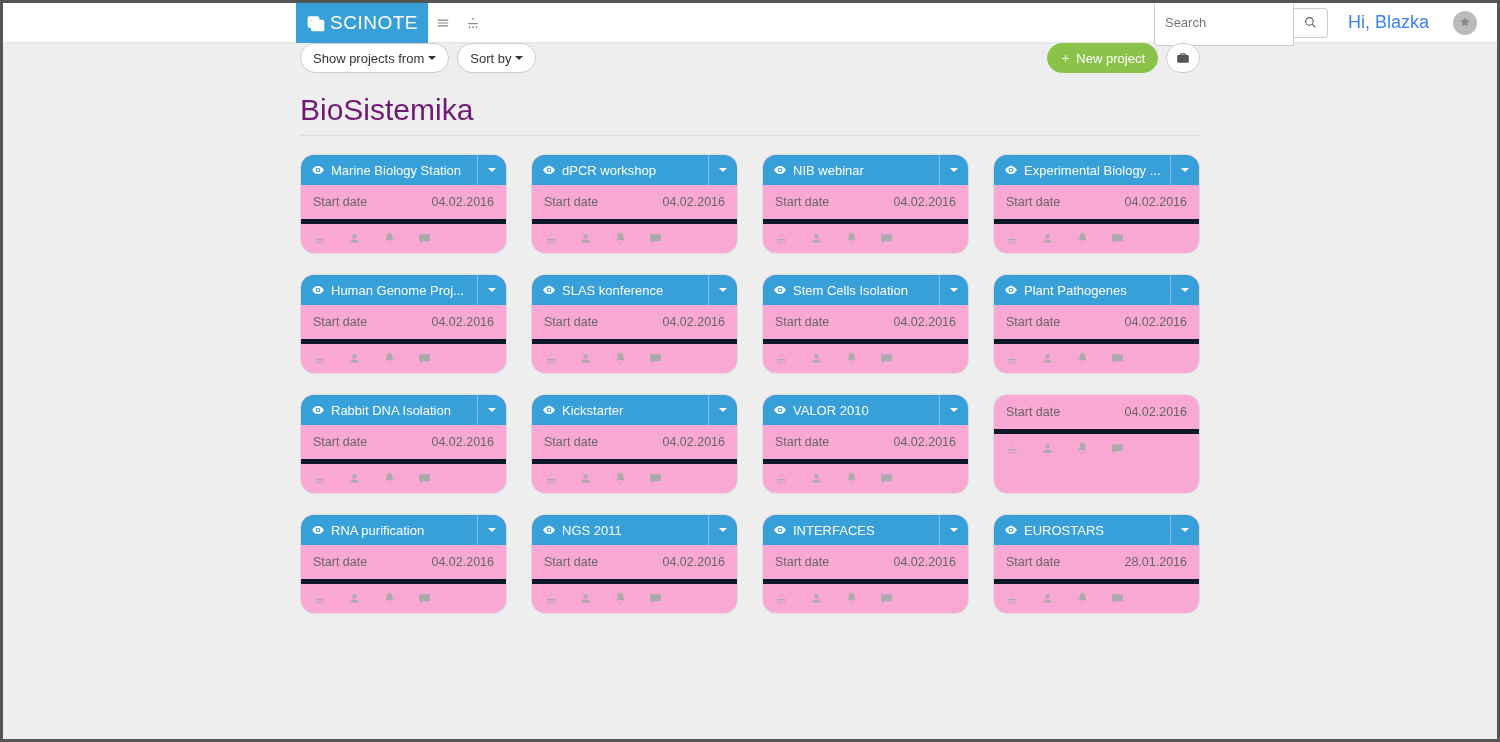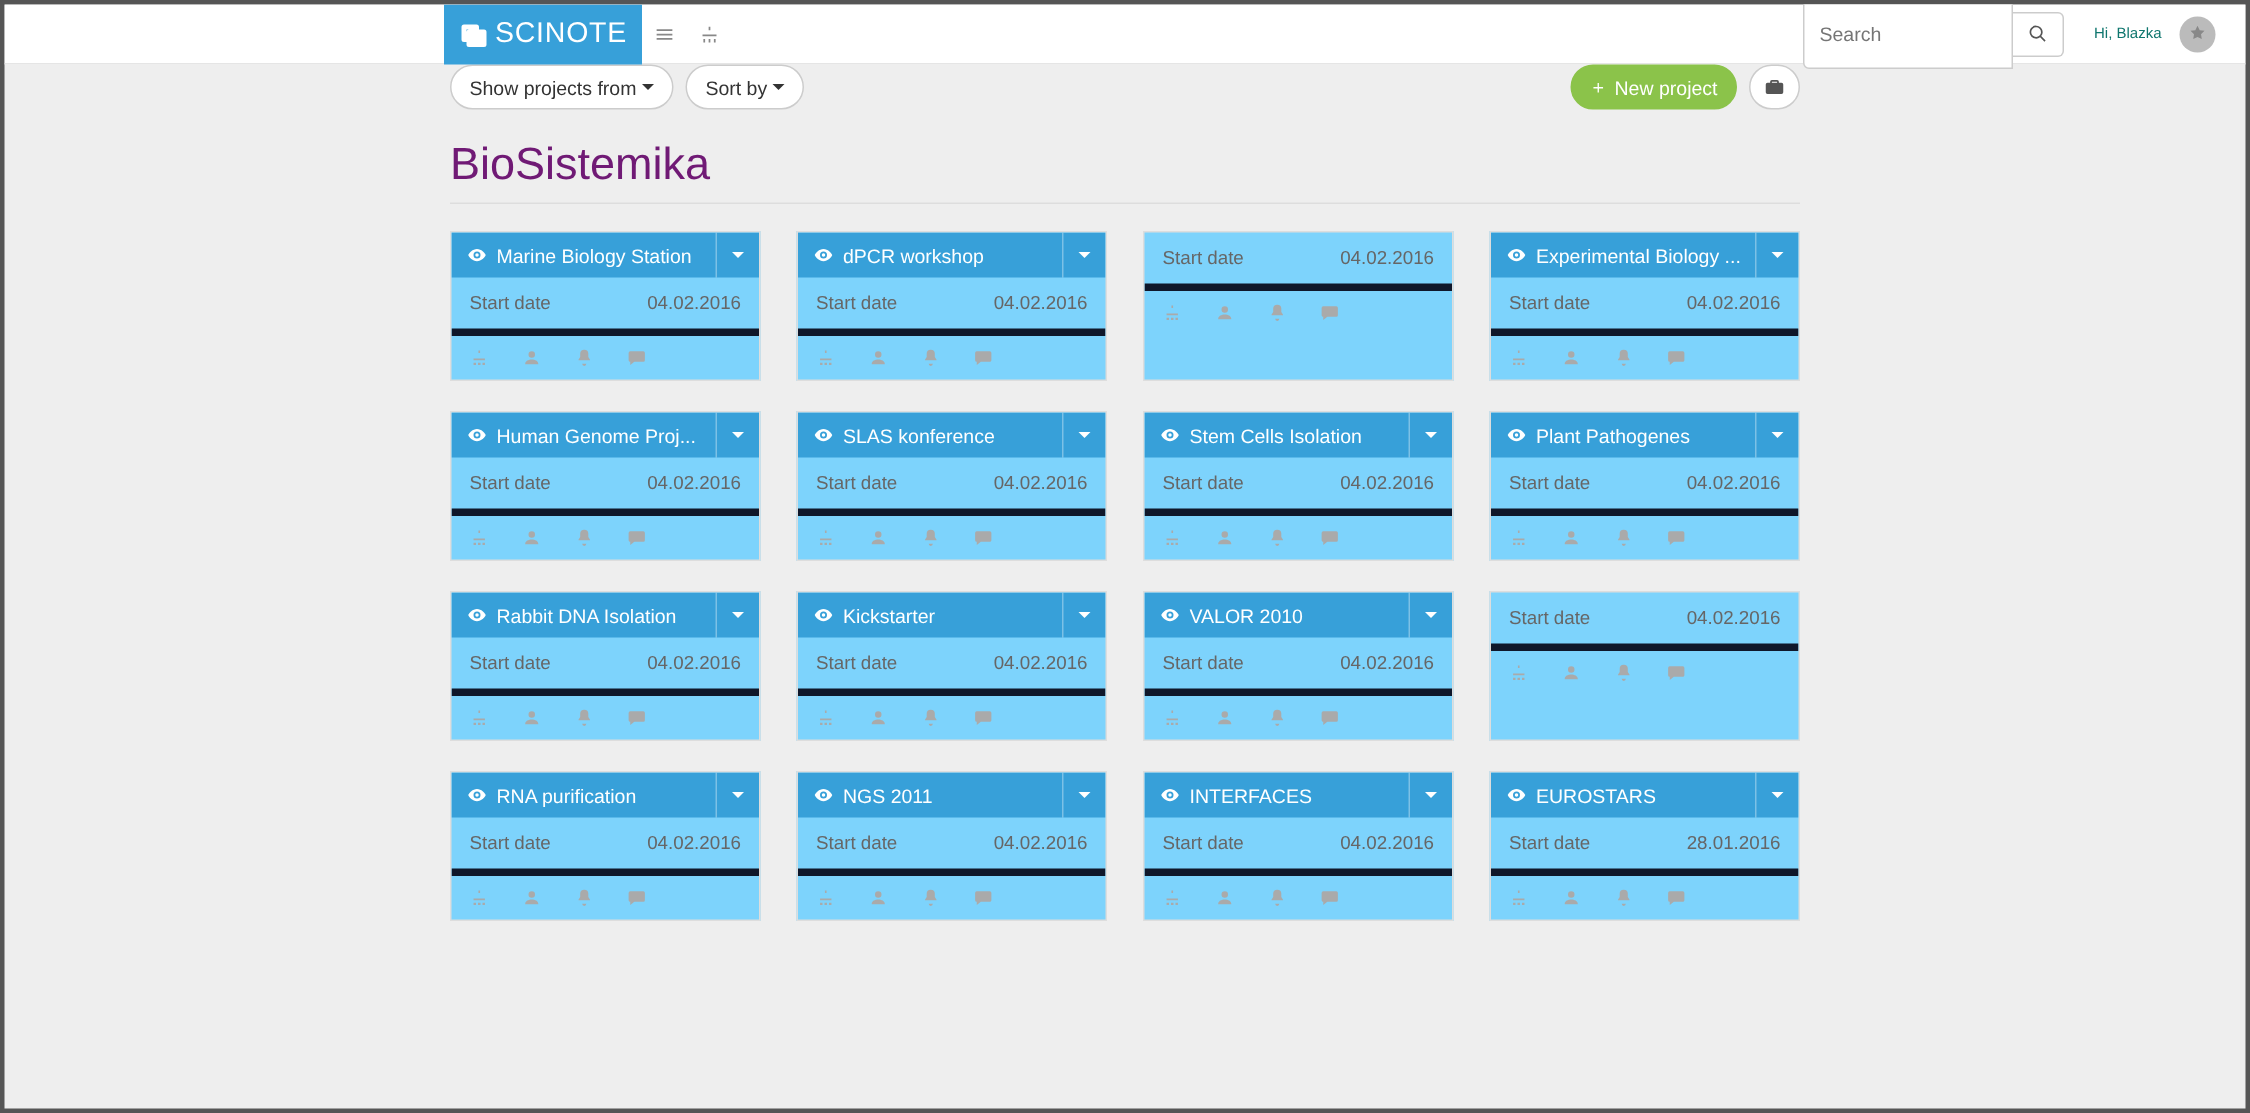--- a/index.html
+++ b/index.html
@@ -75,23 +75,23 @@
     border-left: none;
     border-radius: 0 4px 4px 0;
     background: #fff;
     display: flex;
     align-items: center;
     justify-content: center;
     cursor: pointer;
   }
   .search-btn svg { width: 13px; height: 13px; fill: #555; }
   .greeting {
-    font-size: 10px;
-    color: #0f766e;
-    margin-right: 12px;
+    font-size: 18px;
+    color: #3b82f6;
+    margin-right: 24px;
   }
   .avatar {
     width: 24px; height: 24px; border-radius: 50%;
     background: #bbb;
     display: flex; align-items: center; justify-content: center;
   }
   .avatar svg { width: 14px; height: 14px; fill: #888; }
 
   
   .content {
@@ -148,23 +148,23 @@
   }
   hr.title-rule { border: none; border-top: 1px solid #ddd; margin-bottom: 18px; }
 
   .grid {
     display: grid;
     grid-template-columns: repeat(4, 1fr);
     gap: 24px;
     row-gap: 20px;
   }
   .card {
-    background: #7dd3fc;
+    background: #f9a8d4;
     border: 1px solid #ddd;
-    border-radius: 0;
+    border-radius: 14px;
     overflow: hidden;
   }
   .card-header {
     background: #37a0d9;
     color: #fff;
     height: 30px;
     display: flex;
     align-items: center;
     padding: 0 10px;
     font-size: 13px;
@@ -357,20 +357,31 @@
       </span>
       <span class="ficon">
         <svg viewBox="0 0 24 24">
                 <path d="M4 4h16a2 2 0 0 1 2 2v9a2 2 0 0 1-2 2H9l-5 4v-4a2 2 0 0 1-2-2V6a2 2 0 0 1 2-2z"></path>
               </svg>
       </span>
     </div>
   </div>
 
   <div class="card">
+    <div class="card-header">
+      <span class="eye">
+        <svg viewBox="0 0 24 24">
+                <path d="M12 5c-5 0-9 4.5-10 7 1 2.5 5 7 10 7s9-4.5 10-7c-1-2.5-5-7-10-7zm0 11a4 4 0 1 1 0-8 4 4 0 0 1 0 8zm0-6a2 2 0 1 0 0 4 2 2 0 0 0 0-4z"></path>
+              </svg>
+      </span>
+      <span class="card-title">NIB webinar</span>
+      <span class="dd">
+        <span class="caret"></span>
+      </span>
+    </div>
     <div class="card-body">
       <span>Start date</span>
       <span>04.02.2016</span>
     </div>
     <div class="card-footer">
       <span class="ficon">
         <svg viewBox="0 0 24 24">
                 <path d="M11 3h2v3h-2zM5 18h3v3H5zm5.5 0h3v3h-3zm5.5 0h3v3h-3zM12 6v5M6.5 15v3m5.5-3v3m5.5-3v3M5 15h14v-2H5z"></path>
               </svg>
       </span>

